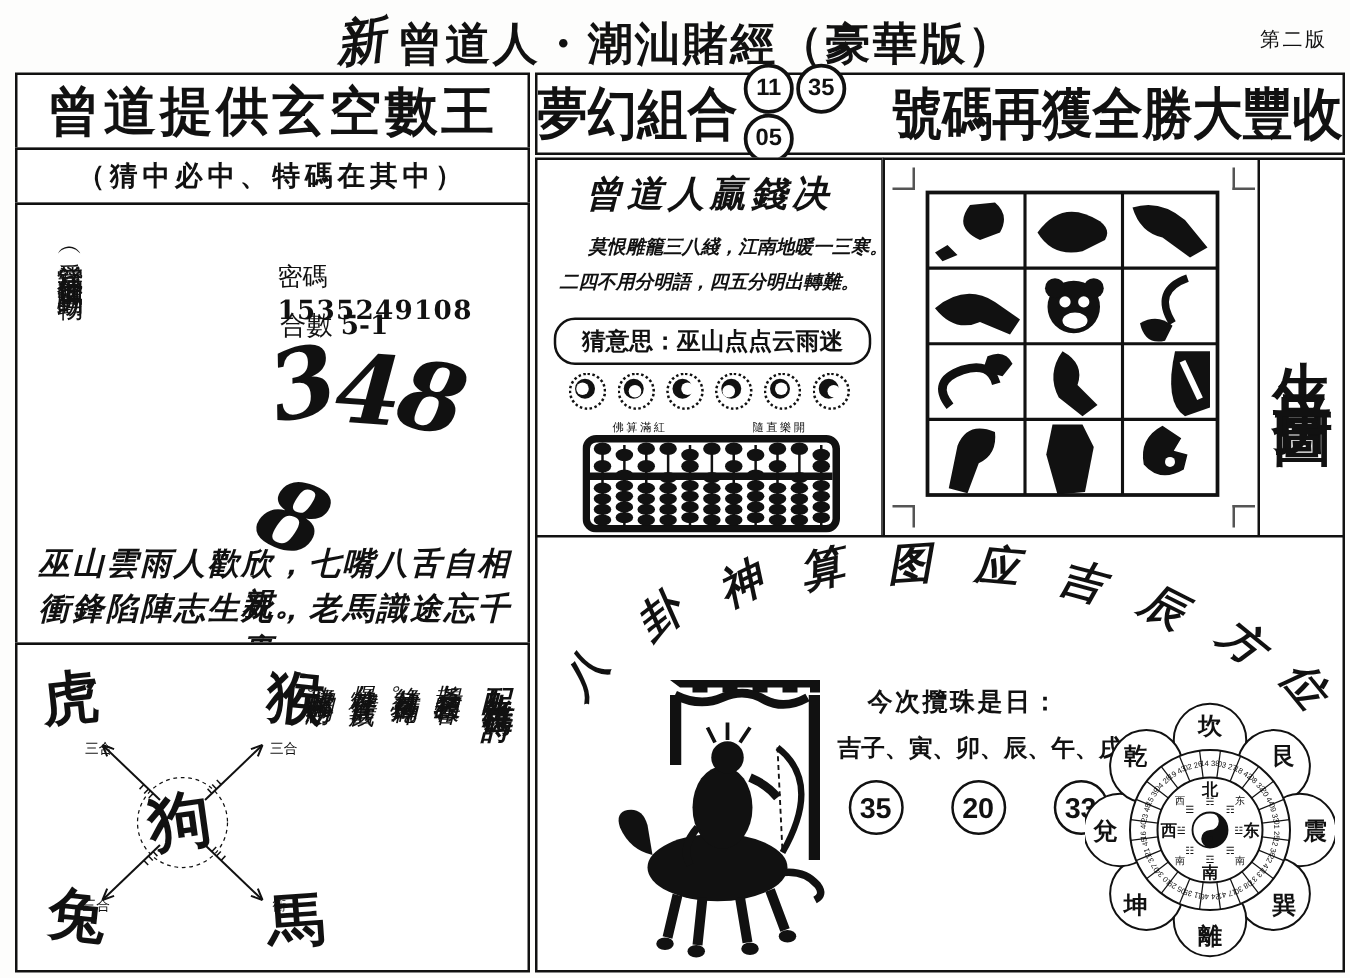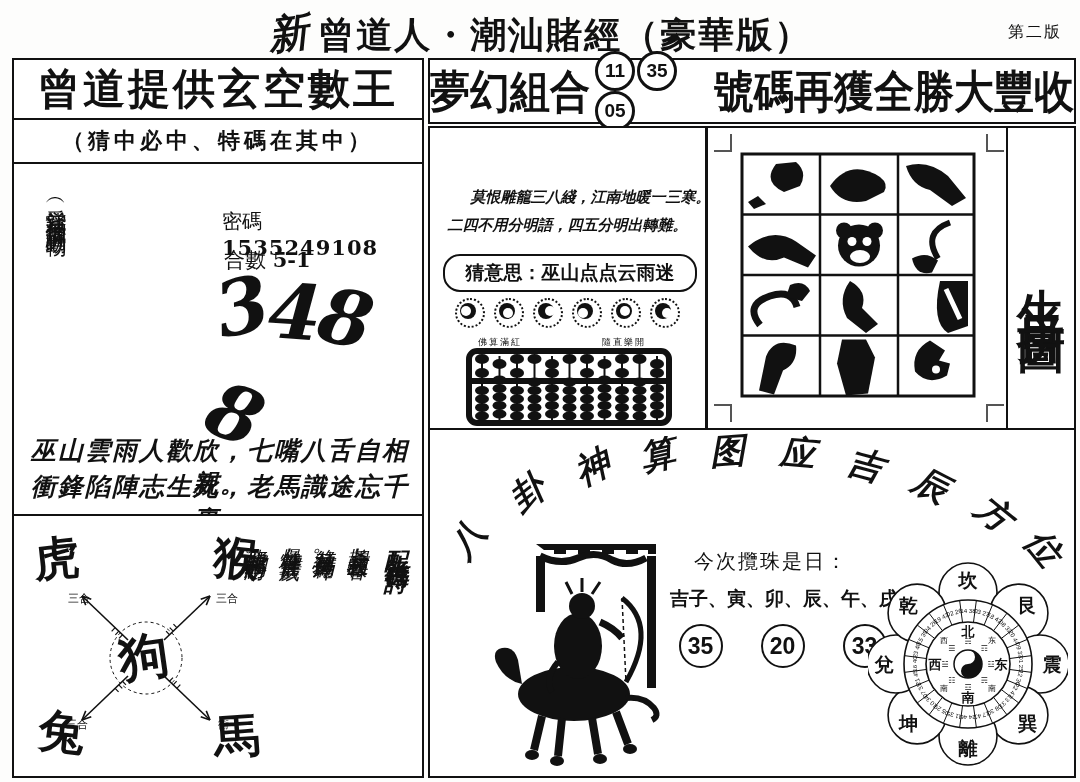--- a/index.html
+++ b/index.html
@@ -64,21 +64,21 @@
   #puzp{left:706px;top:126px;width:370px;height:304px;}
   #puz-grid{position:absolute;left:32px;top:24px;}
   #puz-title{position:absolute;right:0px;top:0;width:66px;height:100%;border-left:2px solid #111;
        display:flex;align-items:center;justify-content:center;}
   #puz-title div{writing-mode:vertical-rl;font-size:48px;font-weight:900;letter-spacing:14px;}
   .cmark{position:absolute;width:16px;height:16px;border:2px solid #555;}
   
   #botp{left:428px;top:428px;width:648px;height:350px;}
   #arc-text span{position:absolute;font-family:"DejaVu Serif",serif;font-style:italic;font-weight:bold;font-size:35px;}
   #draw-block{position:absolute;left:240px;top:118px;width:225px;text-align:center;}
-  #draw-title{font-size:20px;font-weight:normal;font-family:"DejaVu Serif",serif;letter-spacing:2px;text-align:left;margin-left:24px;}
+  #draw-title{font-size:20px;font-weight:bold;font-family:"DejaVu Serif",serif;letter-spacing:2px;text-align:left;margin-left:24px;}
   .draw-line{font-size:19px;font-weight:bold;font-family:"DejaVu Serif",serif;margin-top:11px;white-space:nowrap;}
   #pick-label{font-size:20px;font-weight:bold;font-family:"DejaVu Serif",serif;margin-top:10px;}
   #picks{display:flex;justify-content:center;gap:38px;margin-top:12px;}
   .pickcircle{width:40px;height:40px;border:2.5px solid #111;border-radius:50%;display:flex;align-items:center;
        justify-content:center;font-size:23px;font-weight:900;background:#fff;}
   #compass{position:absolute;right:6px;top:126px;}
   #warrior{position:absolute;left:36px;top:92px;}
 </style>
 </head>
 <body>
@@ -149,20 +149,21 @@
   </div>
 </div>
 
 <div id="banner" class="panel">
   <span class="big">夢幻組合</span>
   <span id="banner-nums"><span class="numcircle">11</span><span class="numcircle">35</span><span class="numcircle">05</span></span>
   <span class="big">號碼再獲全勝大豐收</span>
 </div>
 
 <div id="midp" class="panel">
+  <div id="mid-title">曾道人贏錢决</div>
   <div class="mid-poem" style="top:60px;padding-left:23px;">莫恨雕籠三八綫，江南地暖一三寒。</div>
   <div class="mid-poem" style="top:88px;">二四不用分明語，四五分明出轉難。</div>
   <div id="guessbox">猜意思：巫山点点云雨迷</div>
   <div id="moons">
       <span class="moon">
         <i></i>
         <b style="transform: translate(0px, 0px);"></b>
       </span>
       <span class="moon">
         <i></i>
@@ -178,21 +179,21 @@
       </span>
       <span class="moon">
         <i></i>
         <b style="transform: translate(3px, 0px);"></b>
       </span>
       <span class="moon">
         <i></i>
         <b style="transform: translate(6px, 2px);"></b>
       </span>
     </div>
-  <span class="tinylab" style="left:48px;">佛算滿紅</span>
+  <span class="tinylab" style="left:60px;">佛算滿紅</span>
   <span class="tinylab" style="left:172px;">隨直樂開</span>
   <svg id="abacus" width="206" height="78" style="position:absolute;left:36px;top:220px;">
       <rect x="3" y="3" width="200" height="72" rx="8" fill="none" stroke="#111" stroke-width="6"></rect>
       <rect x="6" y="30" width="194" height="6" fill="#111"></rect>
       <line x1="16" y1="8" x2="16" y2="72" stroke="#111" stroke-width="2"></line>
       <ellipse cx="16" cy="11" rx="7" ry="5" fill="#111"></ellipse>
       <ellipse cx="16" cy="25" rx="7" ry="5" fill="#111"></ellipse>
       <ellipse cx="16" cy="68" rx="7" ry="4.5" fill="#111"></ellipse>
       <ellipse cx="16" cy="59.5" rx="7" ry="4.5" fill="#111"></ellipse>
       <ellipse cx="16" cy="51" rx="7" ry="4.5" fill="#111"></ellipse>

